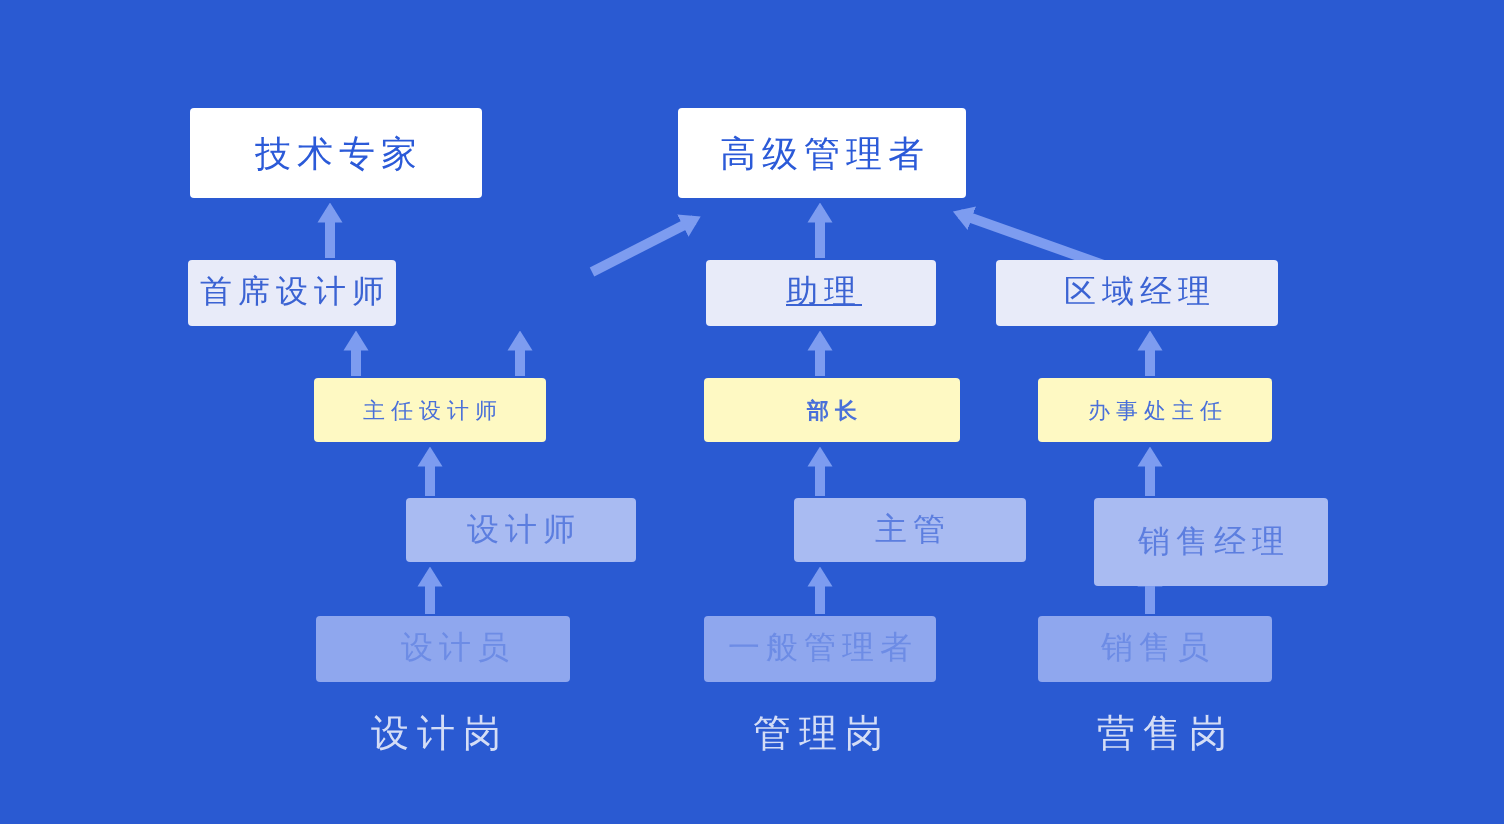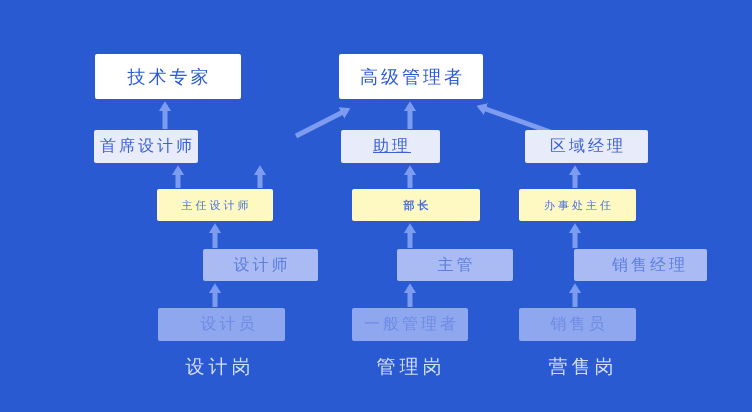--- a/index.html
+++ b/index.html
@@ -36,28 +36,28 @@
   .lv1 { background: var(--box-white, #ffffff); color: var(--text-blue, #2b5ad8); font-size: 18px; }
   .lv2 { background: #e8ebf9; color: #3b63d3; font-size: 16px; }
   .lv3 { background: #fef9c3; color: #4a70d9; font-size: 11px; }
   .lv4 { background: #a9bbf2; color: #5c7edf; font-size: 16px; margin-left: 45px; }
   .lv5 { background: #8fa7ee; color: #6d8ce5; font-size: 16px; }
 
   #n-tech_expert        { left:  95px; top:  54px; width: 146px; height: 45px; text-align: right; }
   #n-senior_manager     { left: 339px; top:  54px; width: 144px; height: 45px; }
   #n-chief_designer     { left:  94px; top: 130px; width: 104px; height: 33px; }
   #n-institute_director { left: 223px; top: 130px; width: 115px; height: 33px; }
-  #n-assistant          { left: 341px; top: 130px; width: 99px; height: 33px; text-decoration: underline; }
-  #n-regional_manager   { left: 525px; top: 130px; width: 123px; height: 33px; }
+  #n-assistant          { left: 353px; top: 130px; width: 115px; height: 33px; text-decoration: underline; }
+  #n-regional_manager   { left: 498px; top: 130px; width: 141px; height: 33px; }
   #n-director_designer  { left: 157px; top: 189px; width: 116px; height: 32px; }
   #n-department_head    { left: 352px; top: 189px; width: 128px; height: 32px; font-weight: bold; }
   #n-office_director    { left: 519px; top: 189px; width: 117px; height: 32px; }
   #n-designer           { left: 158px; top: 249px; width: 115px; height: 32px; }
   #n-supervisor         { left: 352px; top: 249px; width: 116px; height: 32px; }
-  #n-sales_manager      { left: 529px; top: 249px; width: 117px; height: 32px; padding-left: 16px; }
+  #n-sales_manager      { left: 502px; top: 249px; width: 117px; height: 44px; }
   #n-design_staff       { left: 158px; top: 308px; width: 115px; height: 33px; padding-left: 12px; }
   #n-general_manager    { left: 352px; top: 308px; width: 116px; height: 33px; }
   #n-salesperson        { left: 519px; top: 308px; width: 117px; height: 33px; }
 
   .col-label {
     position: absolute;
     z-index: 2;
     top: 354px;
     transform: translateX(-50%);
     font-size: 19px;

